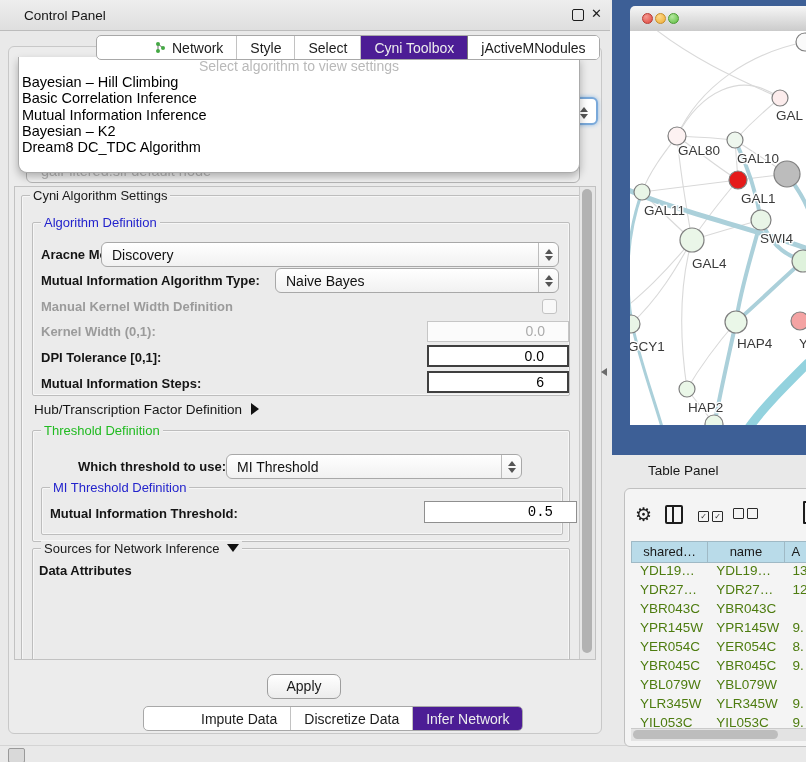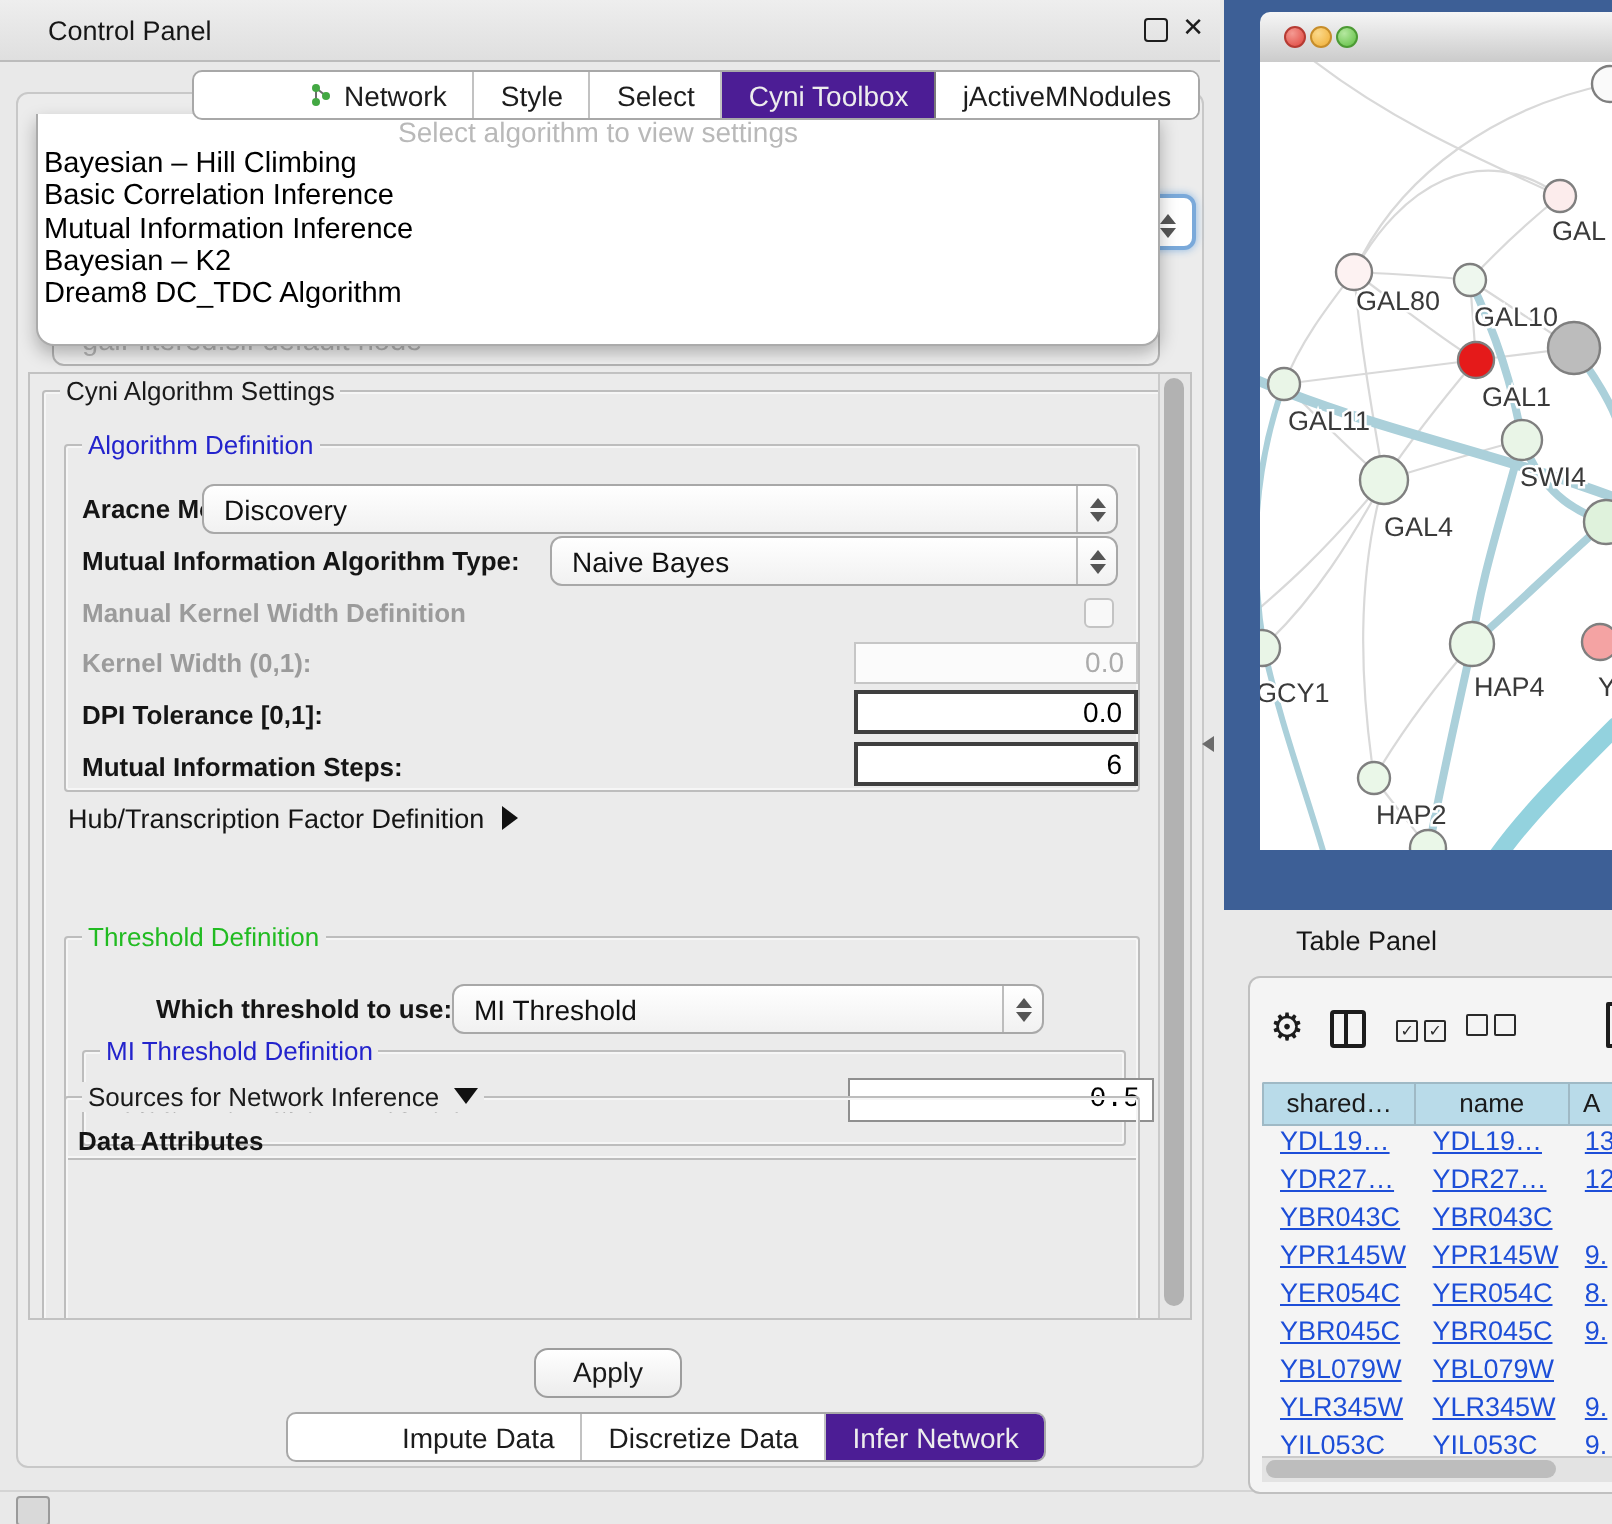--- a/index.html
+++ b/index.html
@@ -64,21 +64,21 @@
   .combo{position:absolute;background:linear-gradient(#ffffff,#f1f1f1);
     border:1px solid #a8a8a8;border-radius:6px;font-size:14px;line-height:24px;
     padding-left:10px;box-sizing:border-box;color:#111;}
   .stepper{position:absolute;right:0;top:0;bottom:0;width:19px;border-left:1px solid #bdbdbd;
     display:flex;flex-direction:column;align-items:center;justify-content:center;}
   .stepper .up{width:0;height:0;border-left:4px solid transparent;border-right:4px solid transparent;
     border-bottom:5px solid #555;margin-bottom:2px;}
   .stepper .dn{width:0;height:0;border-left:4px solid transparent;border-right:4px solid transparent;
     border-top:5px solid #555;}
   .field{position:absolute;background:#fff;font-size:14px;text-align:right;
-    padding:0 6px;box-sizing:border-box;color:#000;}
+    padding:0 23px;box-sizing:border-box;color:#000;}
   .field.strong{border:2px solid #3f3f3f;line-height:18px;}
   .field.norm{border:1px solid #8f8f8f;line-height:20px;}
   .field.dis{border:1px solid #c6c6c6;background:#fbfbfb;color:#ababab;line-height:19px;}
   .checkbox{position:absolute;width:13px;height:13px;border:1px solid #c3c3c3;border-radius:3px;background:#f8f8f8;}
 
   .tri-right{display:inline-block;width:0;height:0;border-top:6px solid transparent;
     border-bottom:6px solid transparent;border-left:8px solid #111;margin-left:9px;vertical-align:-1px;}
   .tri-down{display:inline-block;width:0;height:0;border-left:6px solid transparent;
     border-right:6px solid transparent;border-top:8px solid #111;margin-left:7px;vertical-align:1px;}
 
@@ -118,21 +118,21 @@
   .cb{width:9px;height:9px;border:1.5px solid #2a2a2a;display:inline-block;border-radius:1px;
     font-size:8px;line-height:9px;text-align:center;color:#2a2a2a;font-weight:bold;}
   #checked-pair{margin-left:15px;}#unchecked-pair{margin-left:10px;}
   #doc-icon{position:absolute;left:168px;top:0;width:15px;height:19px;border:2px solid #1c1c1c;border-radius:1px;background:#f4f4f4;}
   #tbl-header{position:absolute;left:6px;top:52px;right:0;height:22px;display:flex;}
   #tbl-header .hc{background:#b9dbe9;border:1px solid #9fb9c5;border-right:none;
     font-size:13px;text-align:center;line-height:20px;box-sizing:border-box;overflow:hidden;white-space:nowrap;}
   #tbl-header .hc:first-child{border-radius:1px 0 0 0;}
   #tbl-rows{position:absolute;left:6px;top:74px;right:0;height:164px;overflow:hidden;background:#f4f4f4;}
   .trow{display:flex;height:19px;font-size:13.5px;}
-  .trow .c{overflow:hidden;white-space:nowrap;box-sizing:border-box;padding-left:9px;color:#1d4ed8;text-decoration:underline;}
+  .trow .c{overflow:hidden;white-space:nowrap;box-sizing:border-box;padding-left:9px;color:#4d7c0f;}
   #tbl-hscroll{position:absolute;left:6px;bottom:5px;right:0;height:12px;background:#e3e3e3;border-top:1px solid #cacaca;}
   #tbl-hscroll .thumb{position:absolute;left:2px;top:1px;width:145px;height:9px;background:#bdbdbd;border-radius:5px;}
 </style>
 </head>
 <body>
 
 <div class="abs" id="control-panel">
   <div class="abs" id="cp-titlebar">
     <span class="abs" id="cp-title">Control Panel</span>
     <span class="abs" id="cp-float"></span>
@@ -218,21 +218,21 @@
 
         <span class="lbl" style="left:8px;top:127px;">DPI Tolerance [0,1]:</span>
         <span class="field strong" style="left:394px;top:122px;width:142px;height:22px;">0.0</span>
 
         <span class="lbl" style="left:8px;top:153px;">Mutual Information Steps:</span>
         <span class="field strong" style="left:394px;top:148px;width:142px;height:22px;">6</span>
       </div>
 
       <span class="lbl" style="left:12px;top:206px;font-weight:normal;font-size:13.5px;"><span>Hub/Transcription Factor Definition</span><span class="tri-right"></span></span>
 
-      <div class="group" style="left:10px;top:234px;width:536px;height:110px;margin-top:38px;">
+      <div class="group" style="left:10px;top:234px;width:536px;height:110px;">
         <span class="legend" style="color:#21bb21;">Threshold Definition</span>
 
         <span class="lbl" style="left:45px;top:28px;">Which threshold to use:</span>
         <div class="combo" style="left:193px;top:23px;width:296px;height:25px;">
           <span>MI Threshold</span>
           <span class="stepper">
               <span class="up"></span>
               <span class="dn"></span>
             </span>
         </div>

